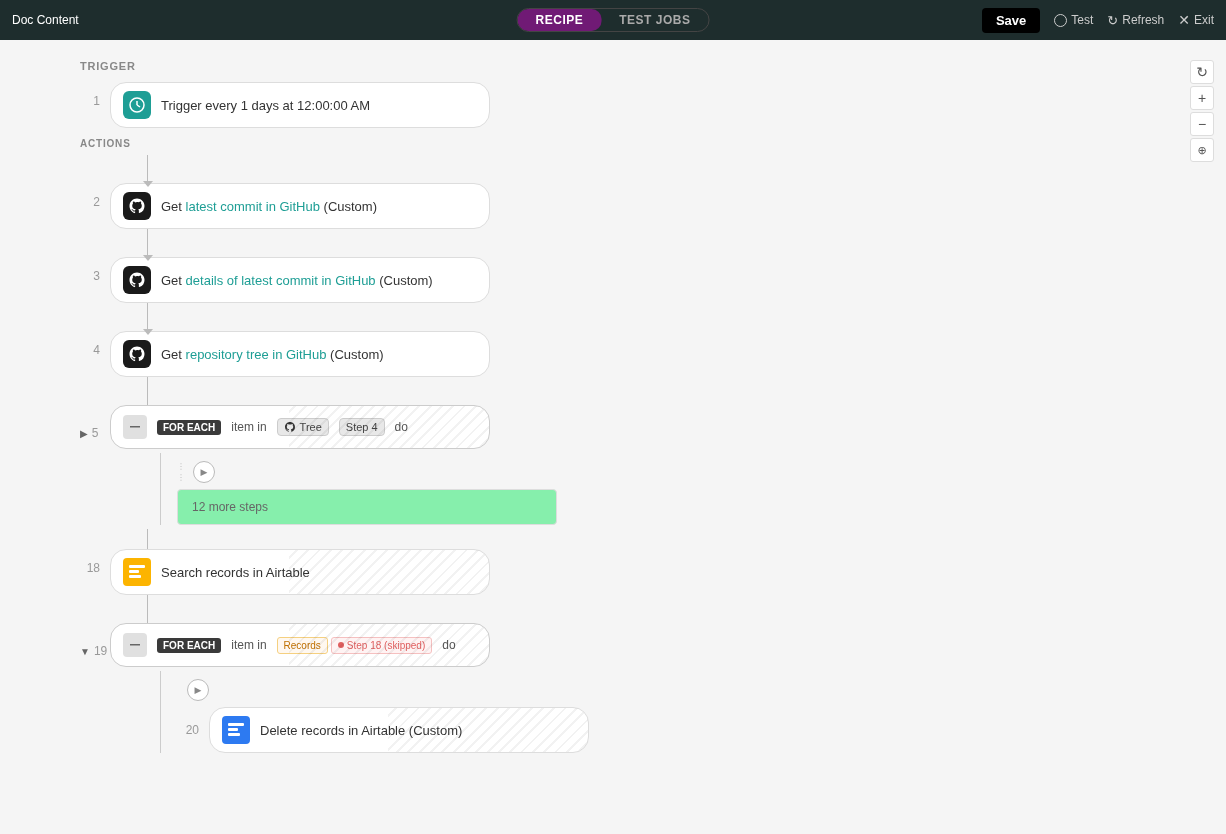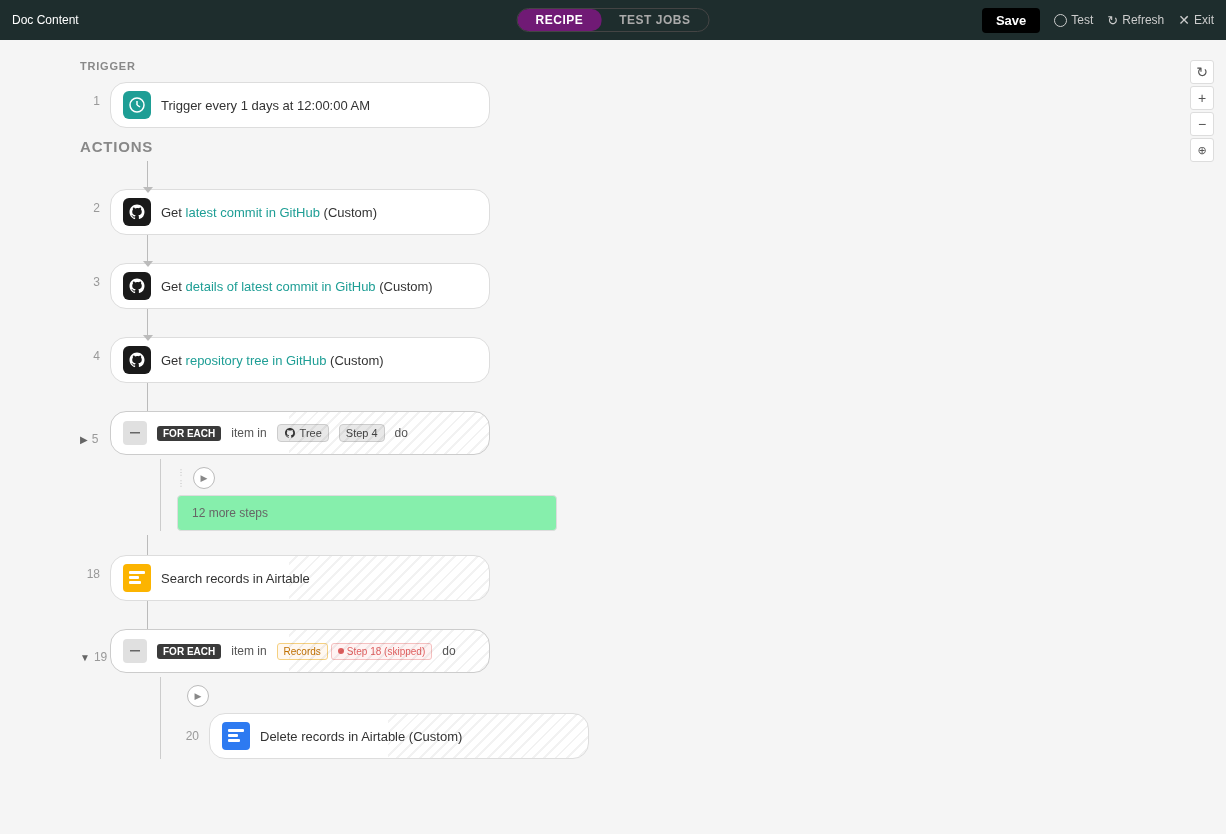--- a/index.html
+++ b/index.html
@@ -234,21 +234,21 @@
     }
 
     .section-trigger-label {
       font-size: 11px;
       font-weight: 700;
       color: #888;
       letter-spacing: 0.8px;
       margin-bottom: 10px;
     }
     .section-actions-label {
-      font-size: 15px;
+      font-size: 10px;
       font-weight: 700;
       color: #888;
       letter-spacing: 0.8px;
       margin-top: 10px;
       margin-bottom: 6px;
     }
   </style>
 </head>
 <body>
 

